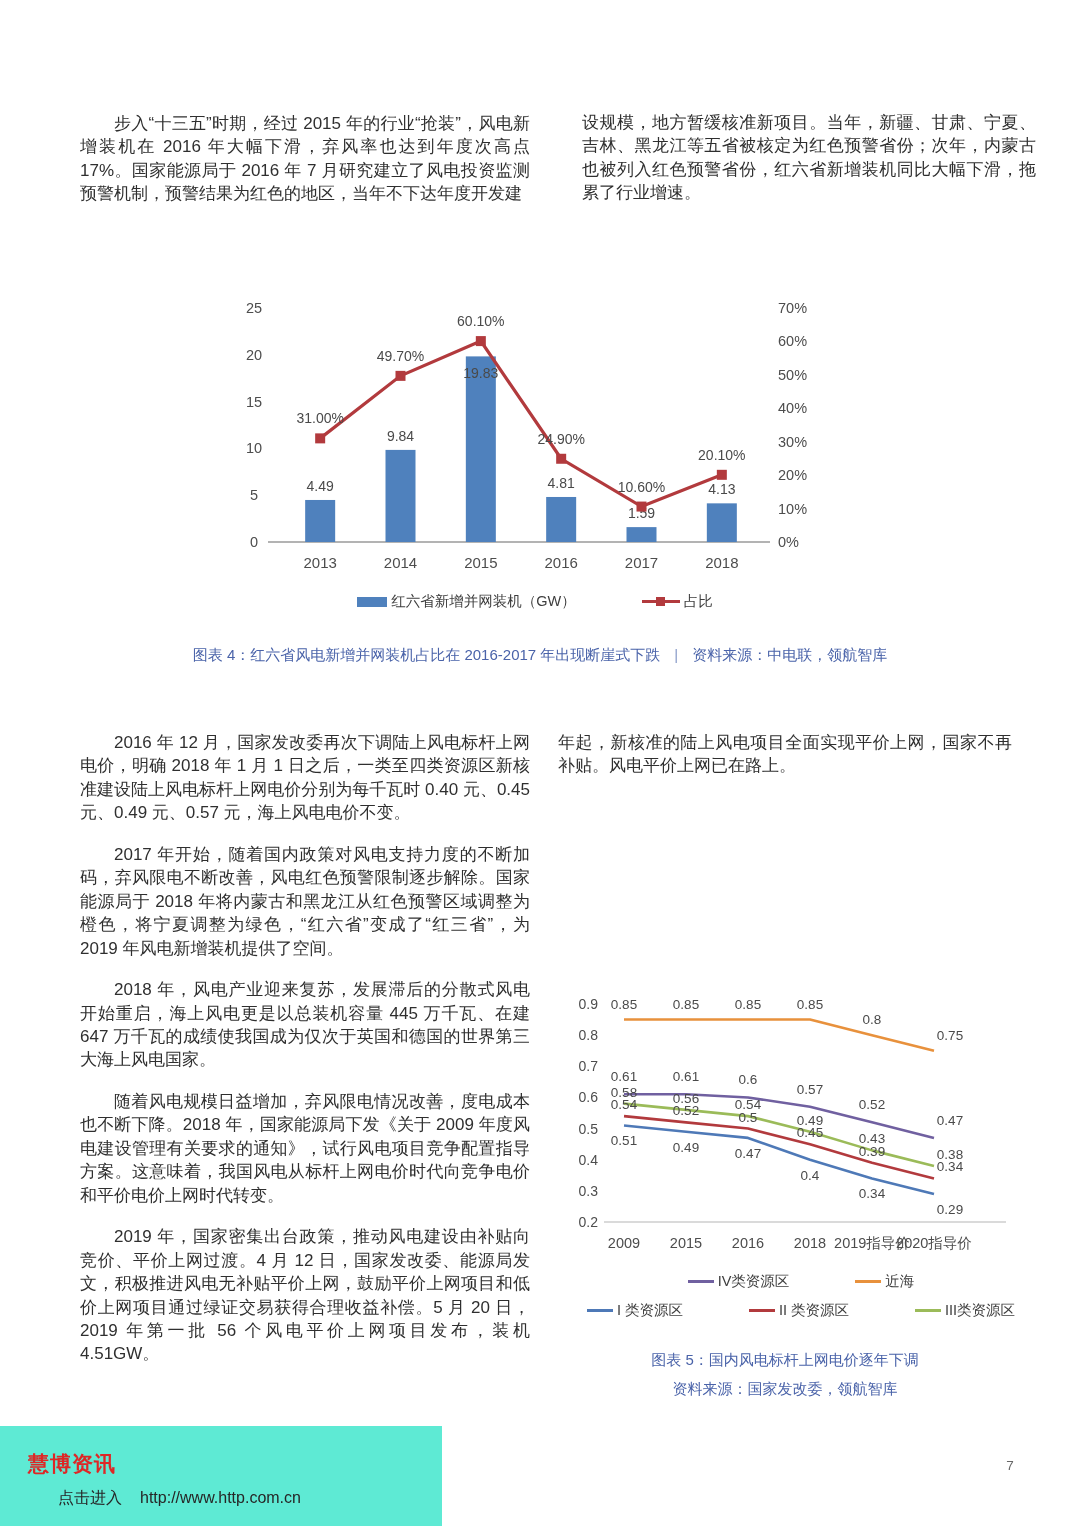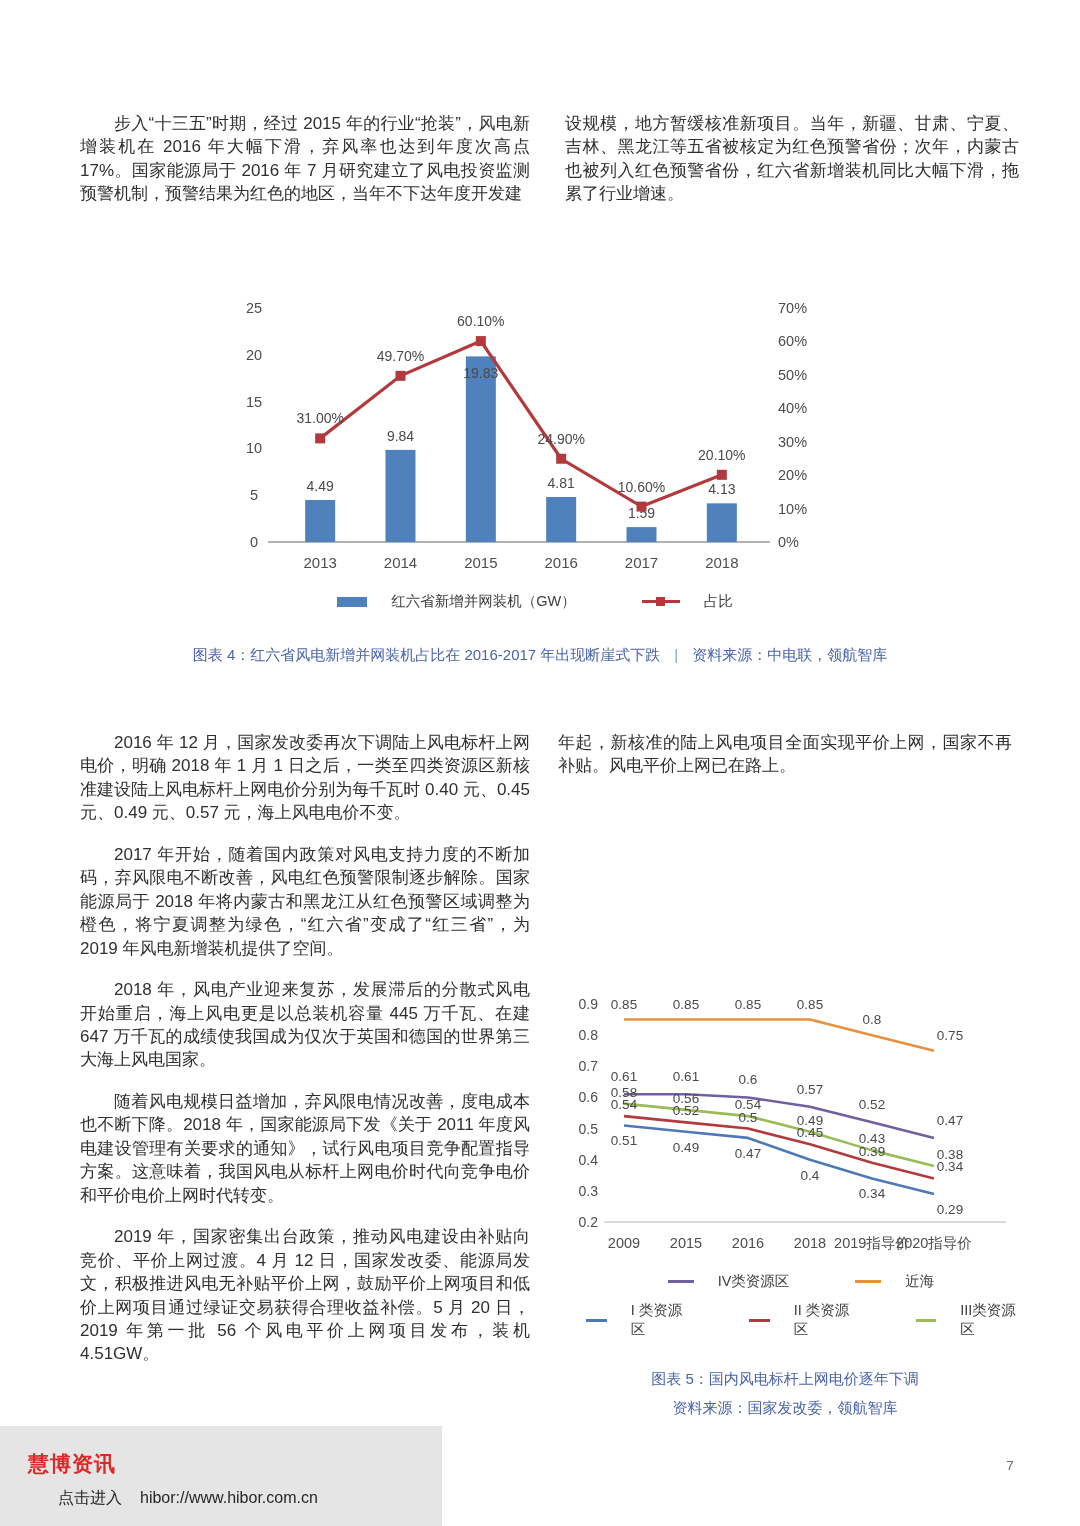--- a/index.html
+++ b/index.html
@@ -4,41 +4,41 @@
 <style>
   html,body{margin:0;padding:0;background:#e8e8e8;}
   .page{
     position:relative;width:1080px;height:1526px;margin:0 auto;background:#ffffff;
     font-family:"Liberation Sans","DejaVu Sans",sans-serif;color:#2f2f2f;overflow:hidden;
   }
   .col{position:absolute;}
   .col p{margin:0 0 18px 8px;font-size:17px;line-height:1.38;text-align:justify;color:#2f2f2f;}
   .col p.indent{text-indent:2em;}
   .intro-left{left:72px;top:112px;width:458px;}
-  .intro-right{left:557px;top:112px;width:462px;}
+  .intro-right{left:574px;top:112px;width:462px;font-family:Liberation Mono, monospace;}
   .body-left{left:72px;top:731px;width:458px;}
   .body-right{left:550px;top:731px;width:462px;}
 
   .chart1-wrap{position:absolute;left:214px;top:292px;width:610px;}
   .chart2-wrap{position:absolute;left:554px;top:986px;width:462px;}
   svg text{font-family:"Liberation Sans","DejaVu Sans",sans-serif;}
 
   .legend-row{display:flex;justify-content:center;align-items:center;gap:34px;margin-top:10px;}
-  .legend-item{display:flex;align-items:center;gap:24px;font-size:14.5px;color:#3d3d3d;padding-left:32px;}
+  .legend-item{display:flex;align-items:center;gap:4px;font-size:14.5px;color:#3d3d3d;padding-left:32px;}
   .swatch-bar{width:30px;height:10px;display:inline-block;}
   .swatch-line{position:relative;width:38px;height:3px;display:inline-block;}
   .swatch-line .mk{position:absolute;left:14px;top:-3px;width:9px;height:9px;}
   .swatch-thin{width:26px;height:3px;display:inline-block;}
 
   .caption4{position:absolute;left:0;top:646px;width:1080px;text-align:center;
     font-size:15px;color:#4a63a9;}
   .caption4 .sep{margin:0 14px;color:#8a9cc9;}
   .chart2-captions{margin-top:26px;text-align:center;font-size:15px;color:#4a63a9;line-height:1.9;}
 
-  .footer-box{position:absolute;left:0;top:1426px;width:442px;height:100px;background:#e5e5e5;}
+  .footer-box{position:absolute;left:0;top:1426px;width:442px;height:100px;background:#5eead4;}
   .footer-brand{position:absolute;left:28px;top:24px;color:#de2726;font-size:21px;font-weight:bold;letter-spacing:1px;}
   .footer-link-row{position:absolute;left:58px;top:62px;font-size:16px;color:#262626;}
   .footer-link-row .url{margin-left:18px;color:#262626;}
   .page-num{position:absolute;left:990px;top:1458px;width:40px;text-align:center;font-size:13.5px;color:#666;}
 </style>
 </head>
 <body>
 
 <div class="page">
 
@@ -113,21 +113,21 @@
   </div>
 
   <div class="caption4">
     <span>图表 4：红六省风电新增并网装机占比在 2016-2017 年出现断崖式下跌</span><span class="sep">|</span><span>资料来源：中电联，领航智库</span>
   </div>
 
   <div class="col body-left">
     <p class="indent">2016 年 12 月，国家发改委再次下调陆上风电标杆上网电价，明确 2018 年 1 月 1 日之后，一类至四类资源区新核准建设陆上风电标杆上网电价分别为每千瓦时 0.40 元、0.45 元、0.49 元、0.57 元，海上风电电价不变。</p>
     <p class="indent">2017 年开始，随着国内政策对风电支持力度的不断加码，弃风限电不断改善，风电红色预警限制逐步解除。国家能源局于 2018 年将内蒙古和黑龙江从红色预警区域调整为橙色，将宁夏调整为绿色，“红六省”变成了“红三省”，为 2019 年风电新增装机提供了空间。</p>
     <p class="indent">2018 年，风电产业迎来复苏，发展滞后的分散式风电开始重启，海上风电更是以总装机容量 445 万千瓦、在建 647 万千瓦的成绩使我国成为仅次于英国和德国的世界第三大海上风电国家。</p>
-    <p class="indent">随着风电规模日益增加，弃风限电情况改善，度电成本也不断下降。2018 年，国家能源局下发《关于 2011 年度风电建设管理有关要求的通知》，试行风电项目竞争配置指导方案。这意味着，我国风电从标杆上网电价时代向竞争电价和平价电价上网时代转变。</p>
+    <p class="indent">随着风电规模日益增加，弃风限电情况改善，度电成本也不断下降。2018 年，国家能源局下发《关于 2009 年度风电建设管理有关要求的通知》，试行风电项目竞争配置指导方案。这意味着，我国风电从标杆上网电价时代向竞争电价和平价电价上网时代转变。</p>
     <p class="indent">2019 年，国家密集出台政策，推动风电建设由补贴向竞价、平价上网过渡。4 月 12 日，国家发改委、能源局发文，积极推进风电无补贴平价上网，鼓励平价上网项目和低价上网项目通过绿证交易获得合理收益补偿。5 月 20 日，2019 年第一批 56 个风电平价上网项目发布，装机 4.51GW。</p>
   </div>
   <div class="col body-right">
     <p>年起，新核准的陆上风电项目全面实现平价上网，国家不再补贴。风电平价上网已在路上。</p>
   </div>
 
   <div class="chart2-wrap">
     <svg id="chart2" viewBox="0 0 460 272" width="460" height="272">
         <text x="44" y="23" text-anchor="end" font-size="14" fill="#4d4d4d">0.9</text>
         <text x="44" y="54.14285714285711" text-anchor="end" font-size="14" fill="#4d4d4d">0.8</text>
@@ -206,18 +206,18 @@
       </div>
     <div class="chart2-captions">
       <div>图表 5：国内风电标杆上网电价逐年下调</div>
       <div>资料来源：国家发改委，领航智库</div>
     </div>
   </div>
 
   <div class="footer-box">
     <div class="footer-brand">慧博资讯</div>
     <div class="footer-link-row">
-      <span>点击进入</span><span class="url">hibor://www.hibor.com.cn</span>
+      <span>点击进入</span><span class="url">http://www.http.com.cn</span>
     </div>
   </div>
 
   <div class="page-num">7</div>
 </div>
 
 </body></html>

